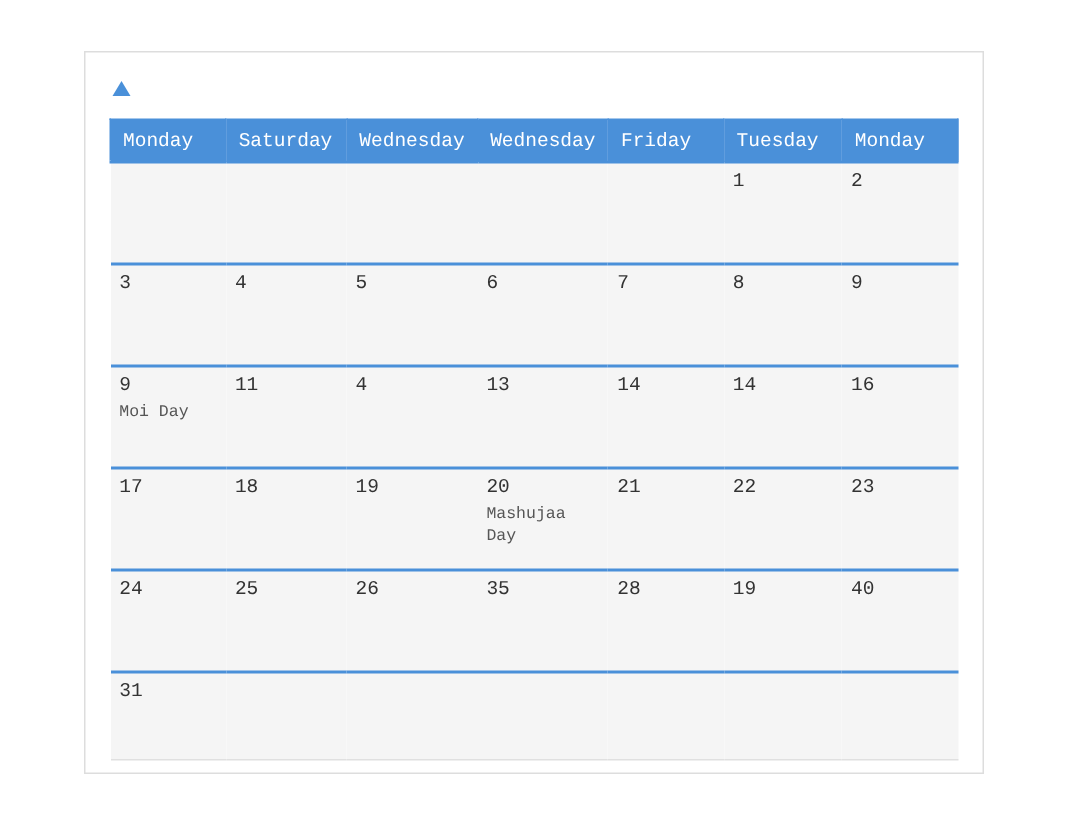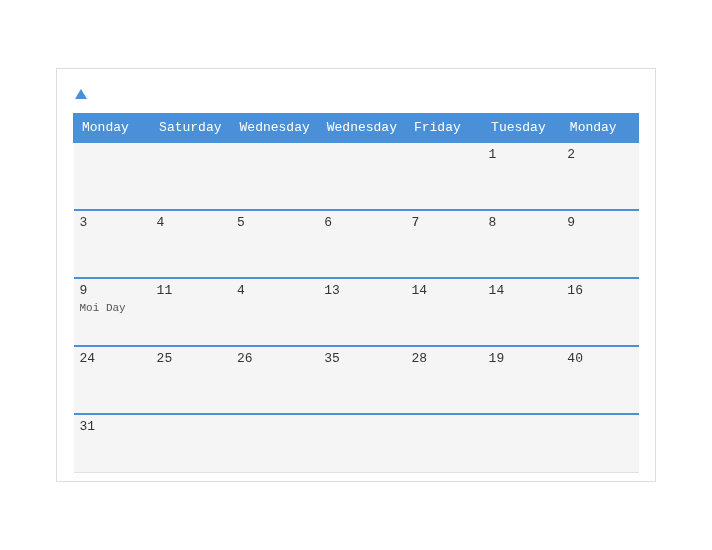--- a/index.html
+++ b/index.html
@@ -190,20 +190,41 @@
           </td>
           <td>
             <span class="day-number">14</span>
           </td>
           <td>
             <span class="day-number">16</span>
           </td>
         </tr>
         <tr>
           <td>
+            <span class="day-number">17</span>
+          </td>
+          <td>
+            <span class="day-number">18</span>
+          </td>
+          <td>
+            <span class="day-number">19</span>
+          </td>
+          <td><span class="day-number">20</span><span class="day-event">Mashujaa Day</span></td>
+          <td>
+            <span class="day-number">21</span>
+          </td>
+          <td>
+            <span class="day-number">22</span>
+          </td>
+          <td>
+            <span class="day-number">23</span>
+          </td>
+        </tr>
+        <tr>
+          <td>
             <span class="day-number">24</span>
           </td>
           <td>
             <span class="day-number">25</span>
           </td>
           <td>
             <span class="day-number">26</span>
           </td>
           <td>
             <span class="day-number">35</span>

